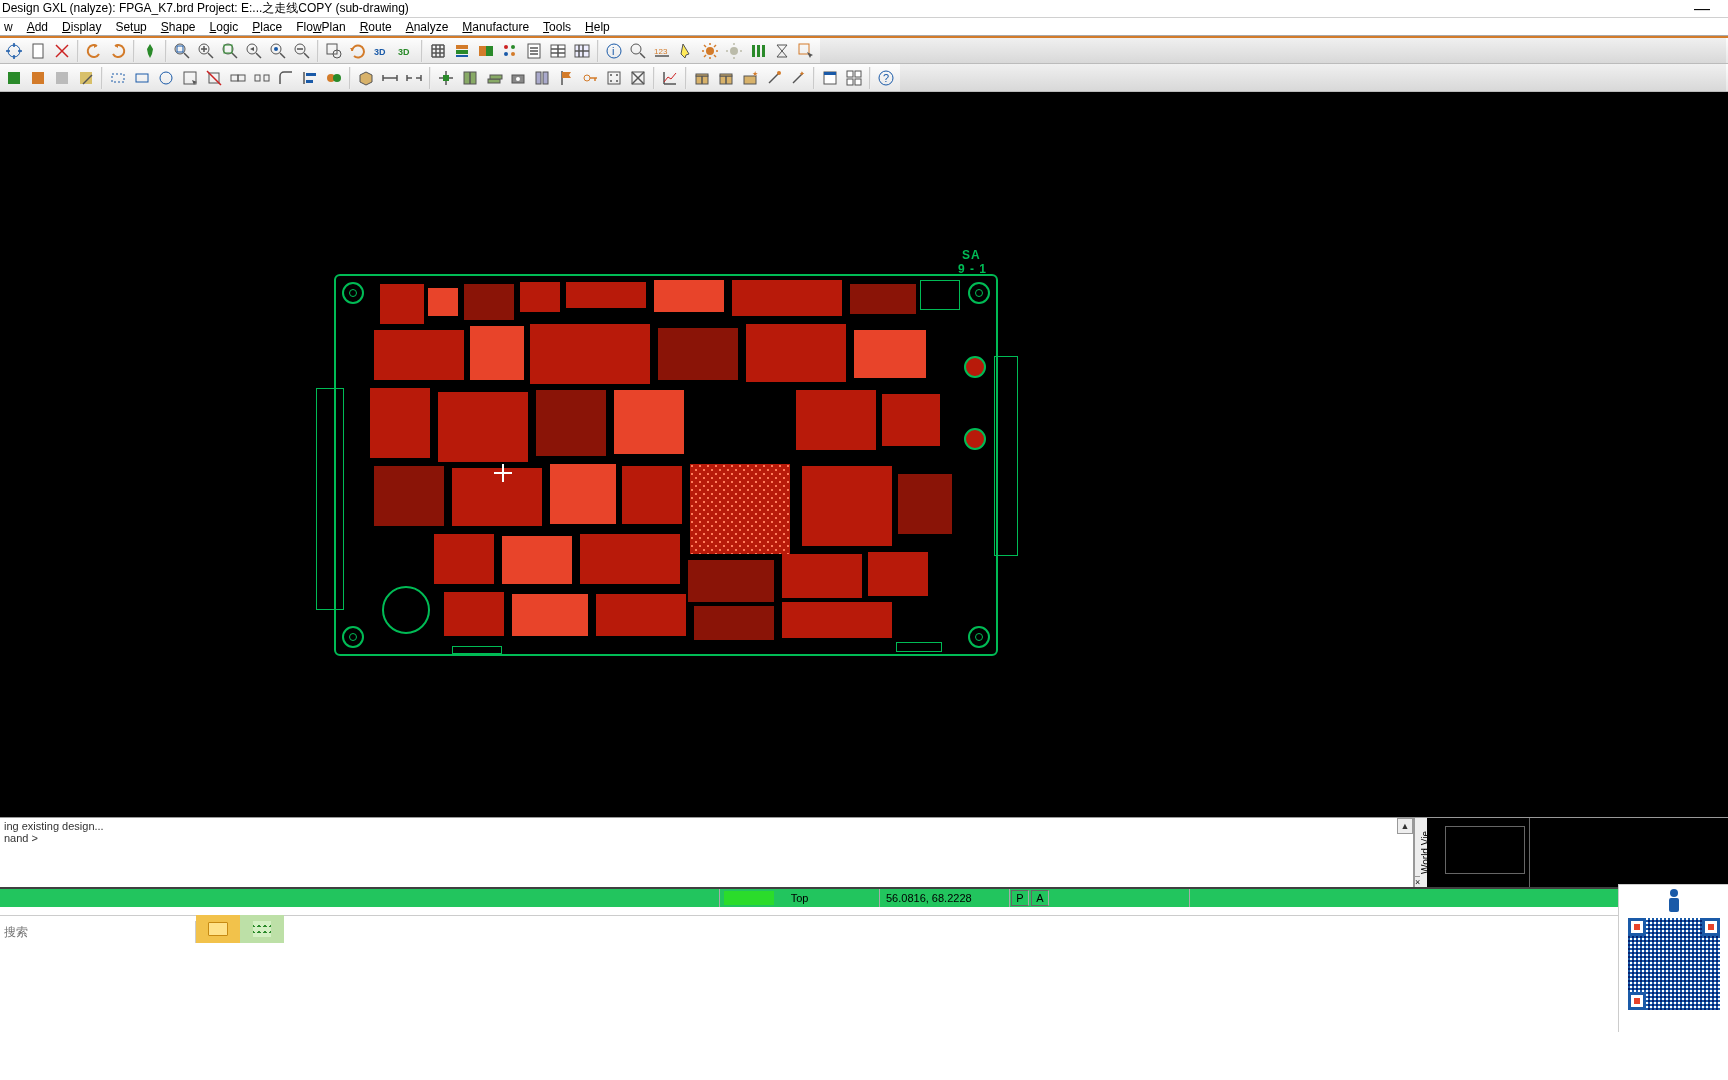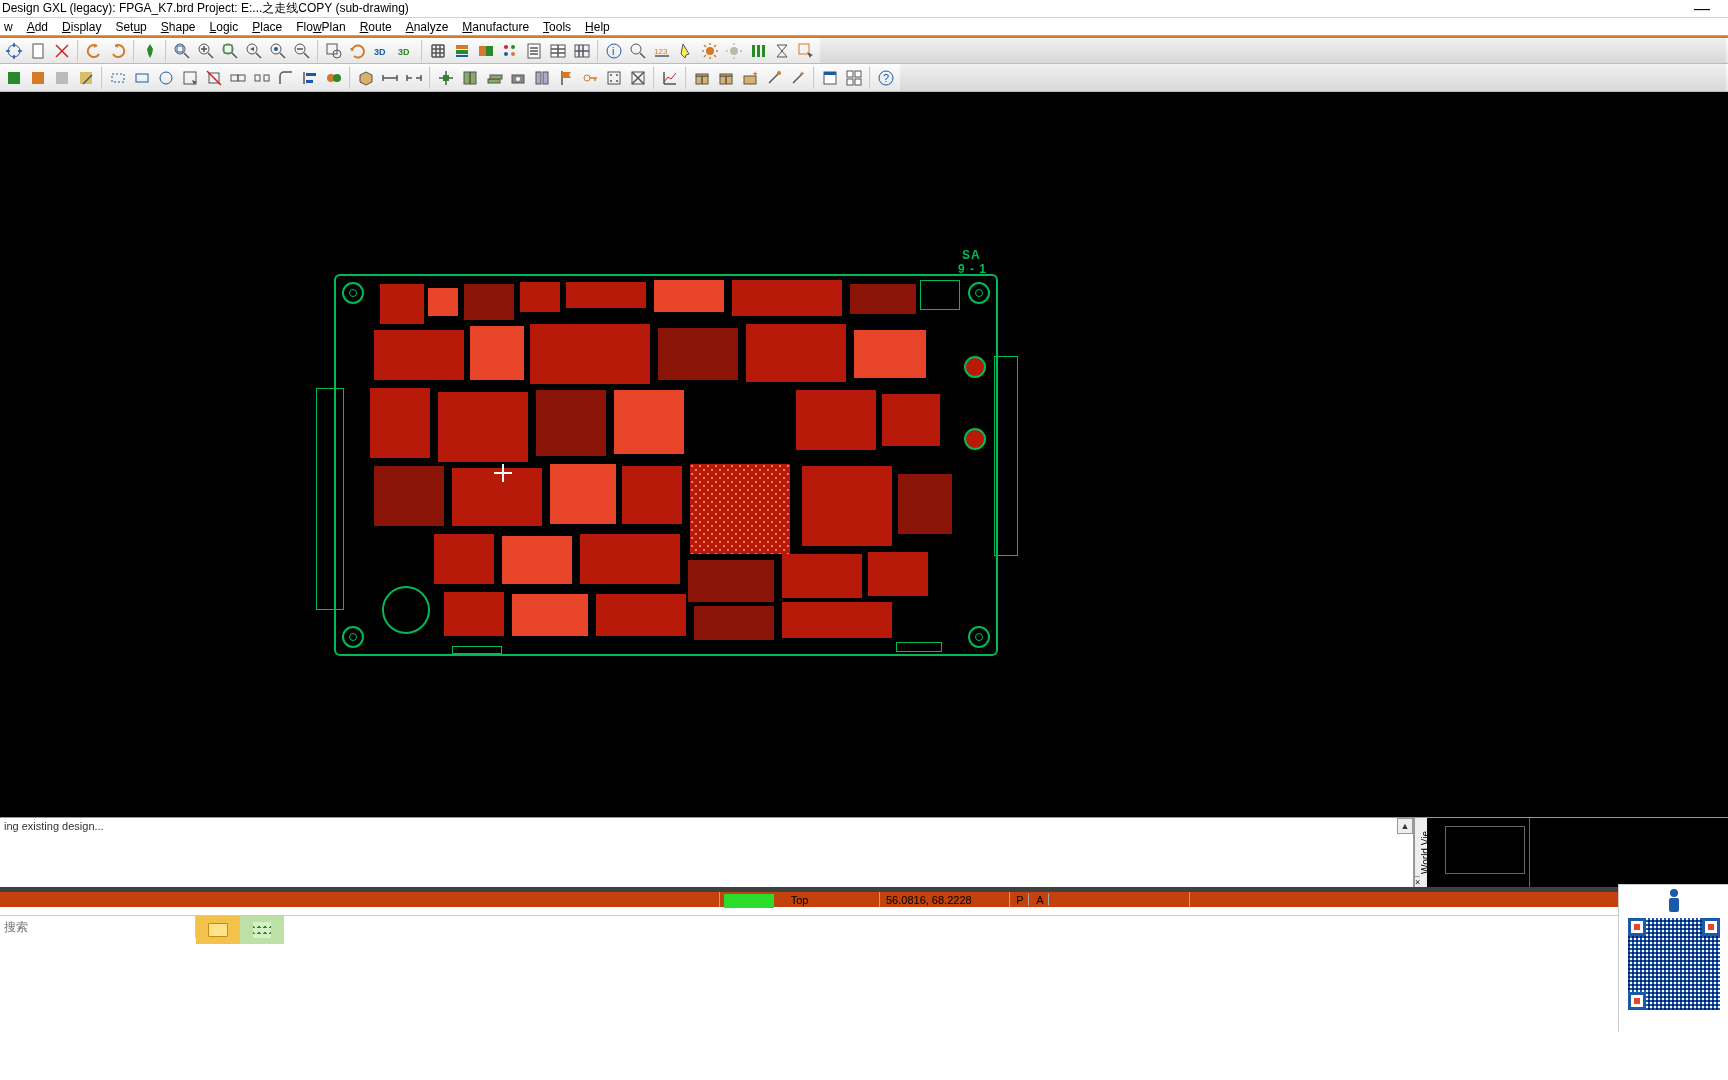--- a/index.html
+++ b/index.html
@@ -52,29 +52,29 @@
   .log-text { flex:1; padding:2px 4px; font-size:11px; color:#333; position:relative; }
   .log-text .scroll-up { position:absolute; right:0; top:0; width:16px; height:16px; border:1px solid #999; background:#eee; font-size:9px; text-align:center; line-height:14px; cursor:pointer;}
   .log-right { width:315px; border-left:1px solid #999; display:flex; }
   .worldpane { width:13px; writing-mode:vertical-rl; transform:rotate(180deg); font-size:10px; text-align:center; border-right:1px solid #999; background:#eee; cursor:pointer;}
   .worldpane .xbtn{writing-mode:horizontal-tb; transform:none; font-size:9px; border-bottom:1px solid #999;}
   .minimap { flex:1; background:#000; position:relative; }
   .minimap .mm-board{position:absolute;left:18px;top:8px;width:80px;height:48px;border:1px solid #666;}
   .minimap .mm-split{position:absolute;left:102px;top:0;bottom:0;width:1px;background:#666;}
 
   
-  .statusbar { height:20px; border-top:5px solid #404040; display:flex; align-items:stretch; font-size:11px; background:#c2410c;text-align:right;}
+  .statusbar { height:20px; border-top:2px solid #404040; display:flex; align-items:stretch; font-size:11px; background:#22c55e;text-align:right;}
   .statusbar .cell{border-right:1px solid #aaa; display:flex; align-items:center; padding:0 6px;}
   .progress{width:720px;position:relative;}
   .progress .bar{position:absolute;left:724px;top:2px;height:14px;width:50px;background:#2bdc2b;}
   .toggle-mini{width:18px;justify-content:center;border:1px solid #666;margin:1px;cursor:pointer;}
 
   
   .spacer { height:8px; background:#fff;}
-  .taskbar{height:28px;background:#fff;display:flex;align-items:flex-start;border-top:1px solid #ccc;}
+  .taskbar{height:28px;background:#fff;display:flex;align-items:flex-end;border-top:1px solid #ccc;}
   .search-in{flex:0 0 196px;height:22px;border:none;border-right:1px solid #ccc;padding-left:4px;font-size:12px;background:#fff;}
   .task-icon{width:44px;height:28px;display:flex;align-items:center;justify-content:center;}
   .task-icon.folder{background:#f2c24b;}
   .task-icon.folder span{width:20px;height:14px;background:#ffe28a;border:1px solid #c78a12;border-radius:1px;}
   .task-icon.app{background:#bde0a7;}
   .task-icon.app span{width:18px;height:16px;background:
       linear-gradient(45deg,#2a8a2a 25%,transparent 25%),
       linear-gradient(-45deg,#2a8a2a 25%,transparent 25%); background-size:6px 6px; background-color:#d5f0c4;}
 
   
@@ -87,21 +87,21 @@
        repeating-linear-gradient(90deg,#1a5aa8 0 2px,transparent 2px 4px);
        background-blend-mode:multiply;background-color:#fff;}
   .qr .code .eye{position:absolute;width:18px;height:18px;background:#fff;border:3px solid #1a5aa8;}
   .qr .code .eye:after{content:"";position:absolute;inset:3px;background:#e8442a;}
   .qr .code .eye.tl{left:0;top:0;} .qr .code .eye.tr{right:0;top:0;} .qr .code .eye.bl{left:0;bottom:0;}
 </style>
 </head>
 <body>
 
 <div class="titlebar">
-  <span>Design GXL (legacy): FPGA_K7.brd  Project: E:...之走线COPY  (sub-drawing)</span>
+  <span>Design GXL (nalyze): FPGA_K7.brd  Project: E:...之走线COPY  (sub-drawing)</span>
   <span class="minbtn">—</span>
 </div>
 
 <div class="menubar">
   <span><span>w</span></span>
   <span><u>A</u>dd</span>
   <span><u>D</u>isplay</span>
   <span>Set<u>u</u>p</span>
   <span><u>S</u>hape</span>
   <span><u>L</u>ogic</span>
@@ -639,20 +639,21 @@
     <div class="green-rect" style="left:118px;top:372px;width:50px;height:8px;"></div>
     <div class="green-rect" style="left:562px;top:368px;width:46px;height:10px;"></div>
 
     <div class="crosshair"></div>
   </div>
 </div>
 
 <div class="log-area">
   <div class="log-text">
     <div>ing existing design...</div>
+    <div>nand &gt;</div>
     <div class="scroll-up">▲</div>
   </div>
   <div class="log-right">
     <div class="worldpane">
       <div class="xbtn">×</div>
       <span>World Vie</span>
     </div>
     <div class="minimap">
       <div class="mm-board"></div>
         <div class="mm-split"></div>

